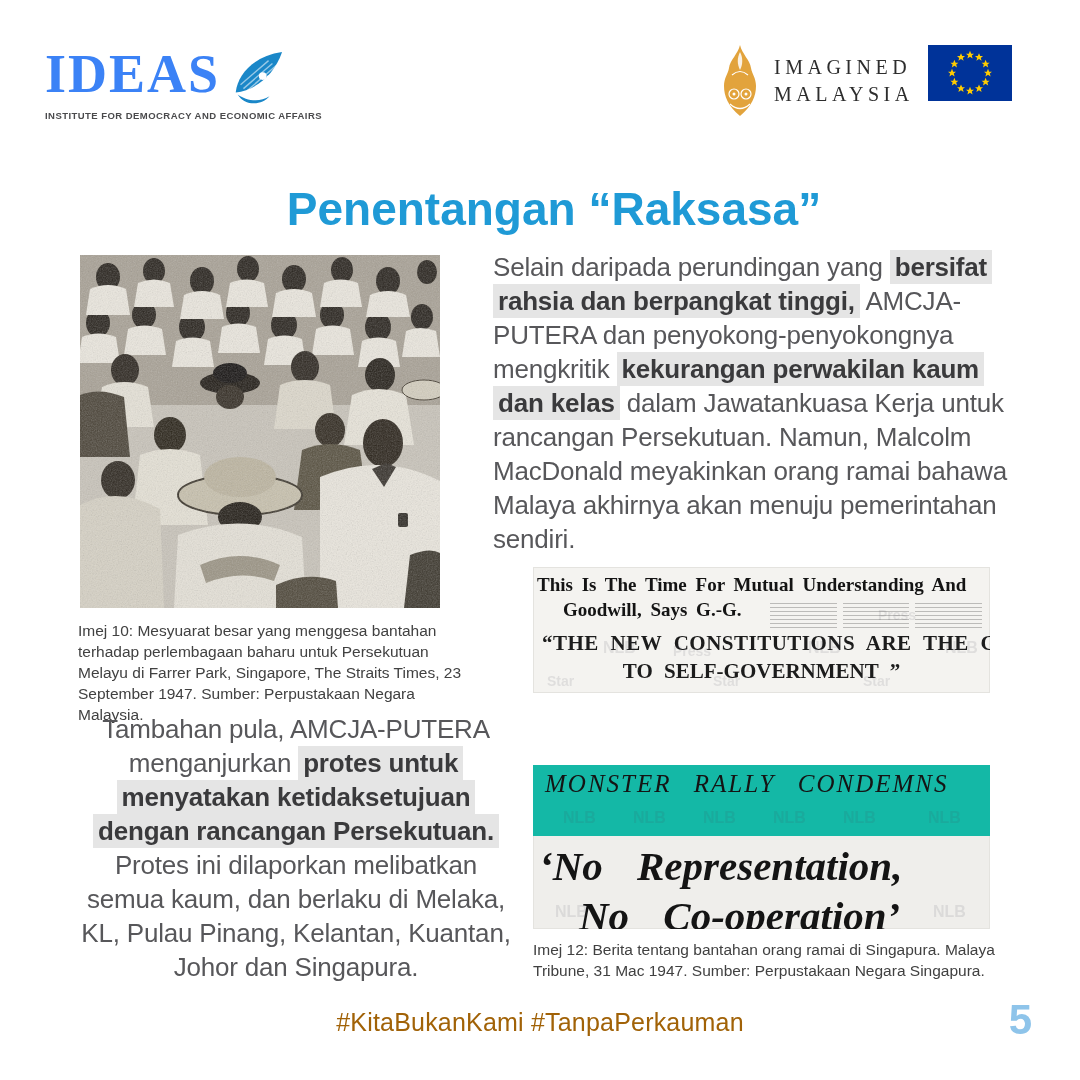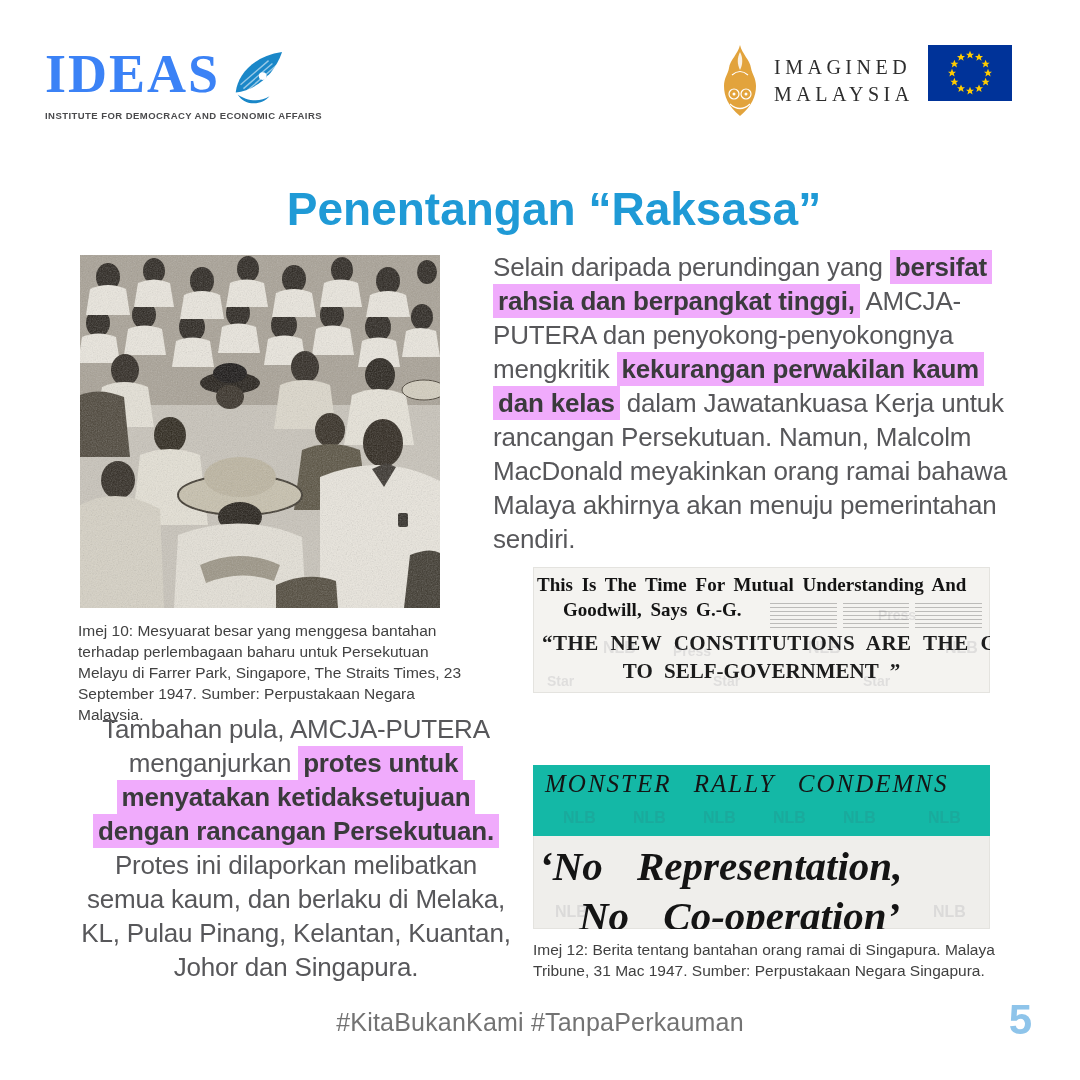--- a/index.html
+++ b/index.html
@@ -27,21 +27,21 @@
          font-size:46px;font-weight:bold;color:#1f9ad6;transform:translateX(14px);}
 
   
   .photo{position:absolute;left:80px;top:255px;width:360px;height:353px;}
   .caption{position:absolute;font-size:15.5px;line-height:21px;color:#414141;margin:0;}
   .caption-left{left:78px;top:620px;width:398px;}
 
   .body-text{position:absolute;font-size:26px;line-height:34px;color:#57575a;letter-spacing:-0.2px;margin:0;}
   .body-left{left:78px;top:712px;width:436px;text-align:center;}
   .body-right{left:493px;top:250px;width:516px;}
-  .hl{background:#f0abfc;color:#3a3a3c;font-weight:bold;padding:2px 5px;
+  .hl{background:#e5e5e5;color:#3a3a3c;font-weight:bold;padding:2px 5px;
       -webkit-box-decoration-break:clone;box-decoration-break:clone;}
 
   
   .clip{position:absolute;left:533px;width:457px;background:#f4f3f0;overflow:hidden;
         font-family:"Liberation Serif",serif;color:#141414;box-shadow:0 0 0 1px #e4e3df inset;}
   .clip1{top:567px;height:126px;}
   .np-h1{font-weight:bold;font-size:19px;word-spacing:4px;padding:7px 4px 0 4px;white-space:nowrap;}
   .np-h2{font-weight:bold;font-size:19px;word-spacing:4px;padding:3px 0 0 30px;white-space:nowrap;}
   .np-cols{position:absolute;right:8px;top:36px;width:212px;height:26px;display:flex;gap:6px;opacity:.55;}
   .np-col{flex:1;background:repeating-linear-gradient(to bottom,rgba(40,40,40,.5) 0 1px,transparent 1px 4px);}
@@ -58,21 +58,21 @@
   .m-big2{font-style:italic;font-weight:bold;font-size:41px;word-spacing:24px;padding:2px 0 0 46px;white-space:nowrap;}
 
   .wm{position:absolute;font-family:"Liberation Sans",sans-serif;font-weight:bold;
       color:rgba(70,70,90,.12);pointer-events:none;}
 
   .caption1{left:533px;top:701px;width:462px;}
   .caption2{left:533px;top:939px;width:462px;}
 
   
   .hashtags{position:absolute;left:0;right:0;top:1008px;text-align:center;margin:0;
-            font-size:25px;color:#737373;letter-spacing:.2px;}
+            font-size:25px;color:#a16207;letter-spacing:.2px;}
   .page-num{position:absolute;right:48px;top:996px;font-size:42px;font-weight:bold;color:#8ec4ea;margin:0;}
 </style>
 </head>
 <body>
 
 <div class="canvas">
 
   <div class="ideas">
     <div class="ideas-row">
       <span class="ideas-word">IDEAS</span>

